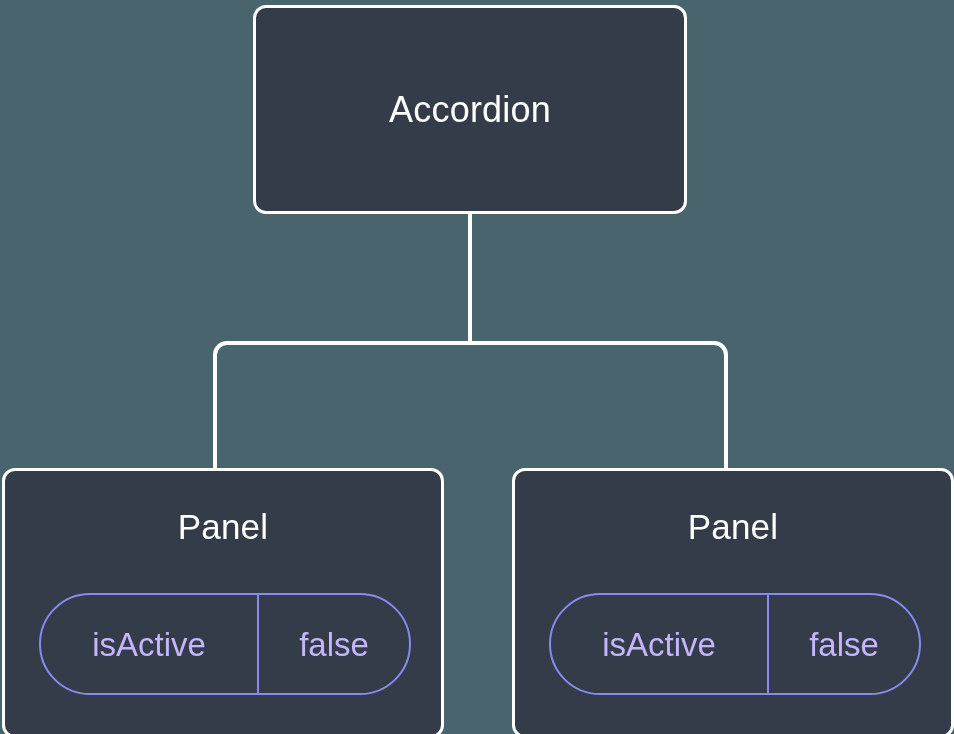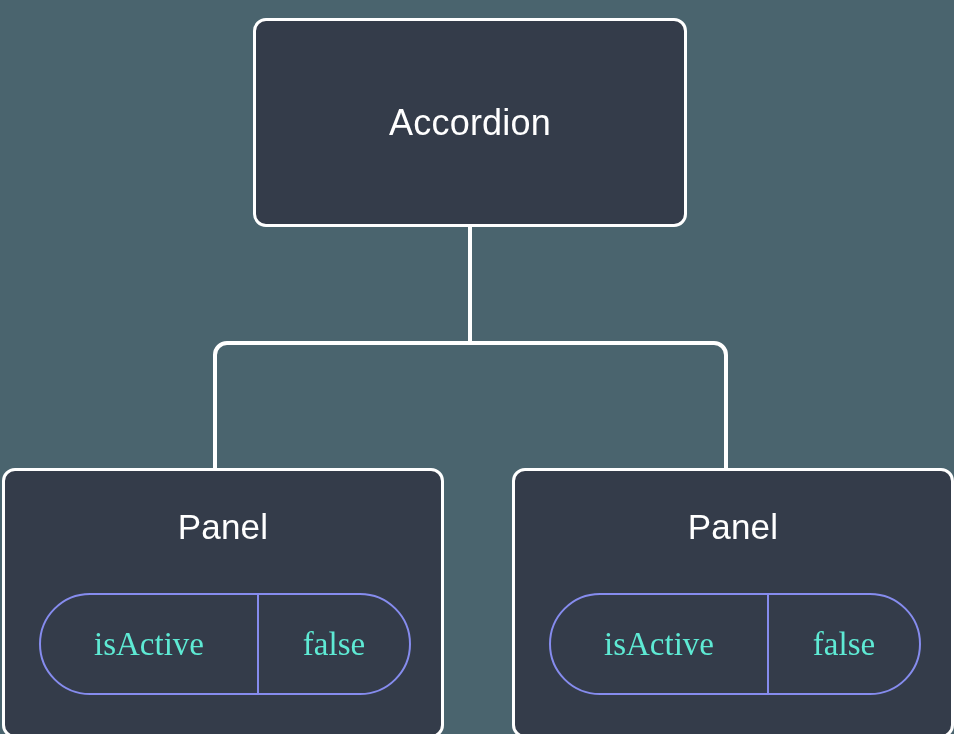--- a/index.html
+++ b/index.html
@@ -28,21 +28,21 @@
     box-sizing: border-box;
     background: #343c4a;
     border: 3px solid #ffffff;
     border-radius: 13px;
     display: flex;
     flex-direction: column;
     align-items: center;
   }
   #node-accordion {
     left: 253px;
-    top: 18px;
+    top: 5px;
     width: 434px;
     height: 209px;
     justify-content: center;
   }
   #node-panel-left {
     left: 2px;
     top: 468px;
     width: 442px;
     height: 270px;
     justify-content: flex-start;
@@ -78,25 +78,24 @@
     border: 2px solid #868cee;
     border-radius: 51px;
     display: flex;
     align-items: stretch;
     background: transparent;
   }
   .prop-key, .prop-value {
     display: flex;
     align-items: center;
     justify-content: center;
-    color: #5eead4;
+    color: #c4b5fd;
     font-size: 33px;
     line-height: 1;
     white-space: nowrap;
-    font-family: Liberation Serif, serif;
   }
   .prop-key {
     width: 216px;
     border-right: 2px solid #868cee;
   }
   .prop-value {
     flex: 1 1 auto;
   }
 </style>
 </head>

